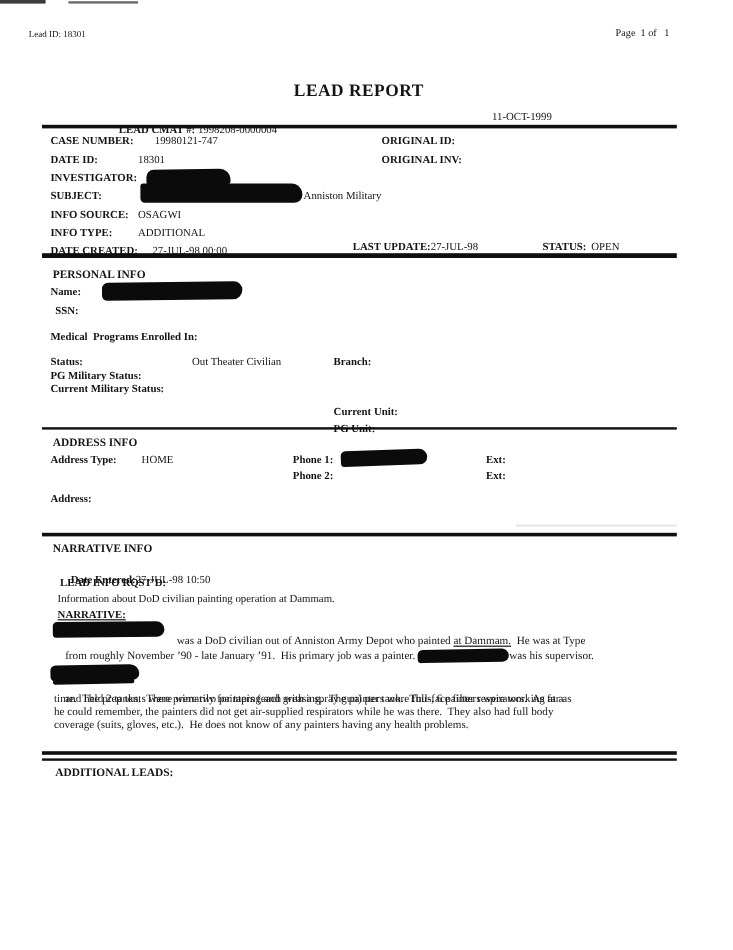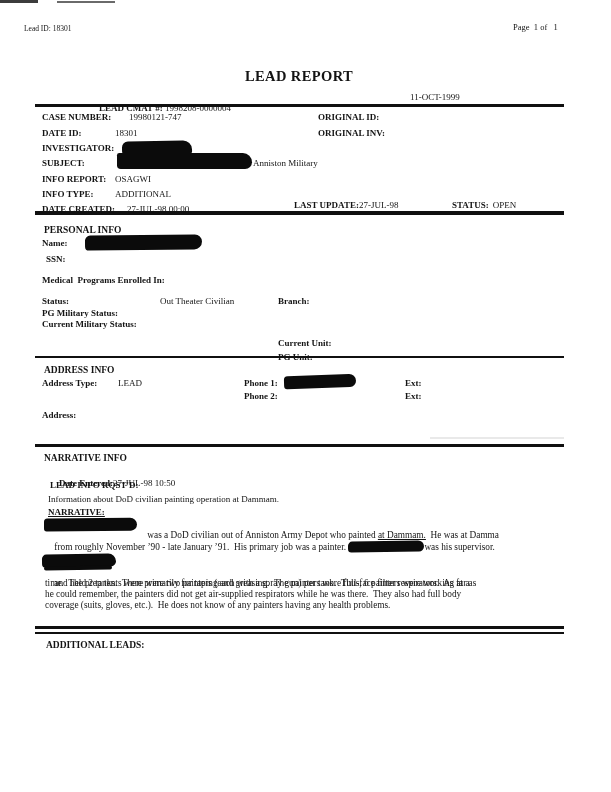--- a/index.html
+++ b/index.html
@@ -53,21 +53,21 @@
   <span class="t" style="left:115px;top:128px;">18301</span>
   <span class="t b" style="left:318px;top:128px;">ORIGINAL INV:</span>
 
   <span class="t b" style="left:42px;top:143px;">INVESTIGATOR:</span>
   <div class="redact" style="left:122px;top:141px;width:70px;height:13px;border-radius:6px 9px 2px 3px;transform:rotate(-1deg);"></div>
 
   <span class="t b" style="left:42px;top:158px;">SUBJECT:</span>
   <div class="redact" style="left:117px;top:153px;width:135px;height:16px;border-radius:3px 12px 9px 5px;"></div>
   <span class="t" style="left:253px;top:158px;">Anniston Military</span>
 
-  <span class="t b" style="left:42px;top:174px;">INFO REPORT:</span>
+  <span class="t b" style="left:42px;top:174px;">INFO SOURCE:</span>
   <span class="t" style="left:115px;top:174px;">OSAGWI</span>
 
   <span class="t b" style="left:42px;top:189px;">INFO TYPE:</span>
   <span class="t" style="left:115px;top:189px;">ADDITIONAL</span>
   <div class="t" style="left:285px;top:189px;">
     <span class="b">LAST UPDATE:</span><span>27-JUL-98</span>
   </div>
   <div class="t" style="left:443px;top:189px;">
     <span class="b">STATUS:</span><span style="margin-left:4px;">OPEN</span>
   </div>
@@ -88,42 +88,42 @@
   <span class="t b" style="left:278px;top:296px;">Branch:</span>
   <span class="t b" style="left:42px;top:308px;">PG Military Status:</span>
   <span class="t b" style="left:278px;top:308px;margin-top:44px;">PG Unit:</span>
   <span class="t b" style="left:42px;top:319px;">Current Military Status:</span>
   <span class="t b" style="left:278px;top:338px;">Current Unit:</span>
 
   <div class="rule" style="left:35px;top:356px;width:551px;height:2px;"></div>
 
   <span class="t h" style="left:44px;top:365px;">ADDRESS INFO</span>
   <span class="t b" style="left:42px;top:378px;">Address Type:</span>
-  <span class="t" style="left:118px;top:378px;">LEAD</span>
+  <span class="t" style="left:118px;top:378px;">HOME</span>
   <span class="t b" style="left:244px;top:378px;">Phone 1:</span>
   <div class="redact" style="left:284px;top:375px;width:72px;height:13px;border-radius:5px 9px 8px 4px;transform:rotate(-2deg);"></div>
   <span class="t b" style="left:405px;top:378px;">Ext:</span>
   <span class="t b" style="left:244px;top:391px;">Phone 2:</span>
   <span class="t b" style="left:405px;top:391px;">Ext:</span>
   <span class="t b" style="left:42px;top:410px;">Address:</span>
 
   <div class="smudge" style="left:430px;top:437px;width:150px;height:2px;"></div>
   <div class="rule" style="left:35px;top:444px;width:551px;height:3px;"></div>
 
   <span class="t h" style="left:44px;top:453px;text-align:right;">NARRATIVE INFO</span>
   <div class="t" style="left:50px;top:467px;">
     <span class="b">Date Entered:</span><span>27-JUL-98 10:50</span>
   </div>
   <span class="t b" style="left:50px;top:480px;">LEAD INFO RQST'D:</span>
   <span class="t" style="left:48px;top:494px;">Information about DoD civilian painting operation at Dammam.</span>
   <span class="t b u" style="left:48px;top:507px;">NARRATIVE:</span>
 
   <div class="redact" style="left:44px;top:518px;width:93px;height:13px;border-radius:4px 8px 7px 3px;transform:rotate(-.5deg);"></div>
   <div class="t nar" style="left:138px;top:519px;">
-    <span>was a DoD civilian out of Anniston Army Depot who painted </span><span class="u">at Dammam.</span><span>  He was at Damma</span>
+    <span>was a DoD civilian out of Anniston Army Depot who painted </span><span class="u">at Dammam.</span><span>  He was at Type</span>
   </div>
   <div class="t nar" style="left:45px;top:530px;">
     <span>from roughly November ’90 - late January ’91.  His primary job was a painter. </span><span class="redact-inline" style="width:76px;height:11px;"></span><span>was his supervisor.</span>
   </div>
 
   <div class="redact" style="left:42px;top:554px;width:74px;height:13px;border-radius:5px 9px 6px 4px;transform:rotate(-1deg);"></div>
   <div class="t nar" style="left:45px;top:567px;">
     <span>and held 2</span><span> tanks.  There were two painters (each with a spray gun) per tank.  Thus, 6 painters were working at a</span>
   </div>
   <div class="bar" style="left:44px;top:566px;width:68px;height:4px;transform:rotate(-1deg);"></div>

